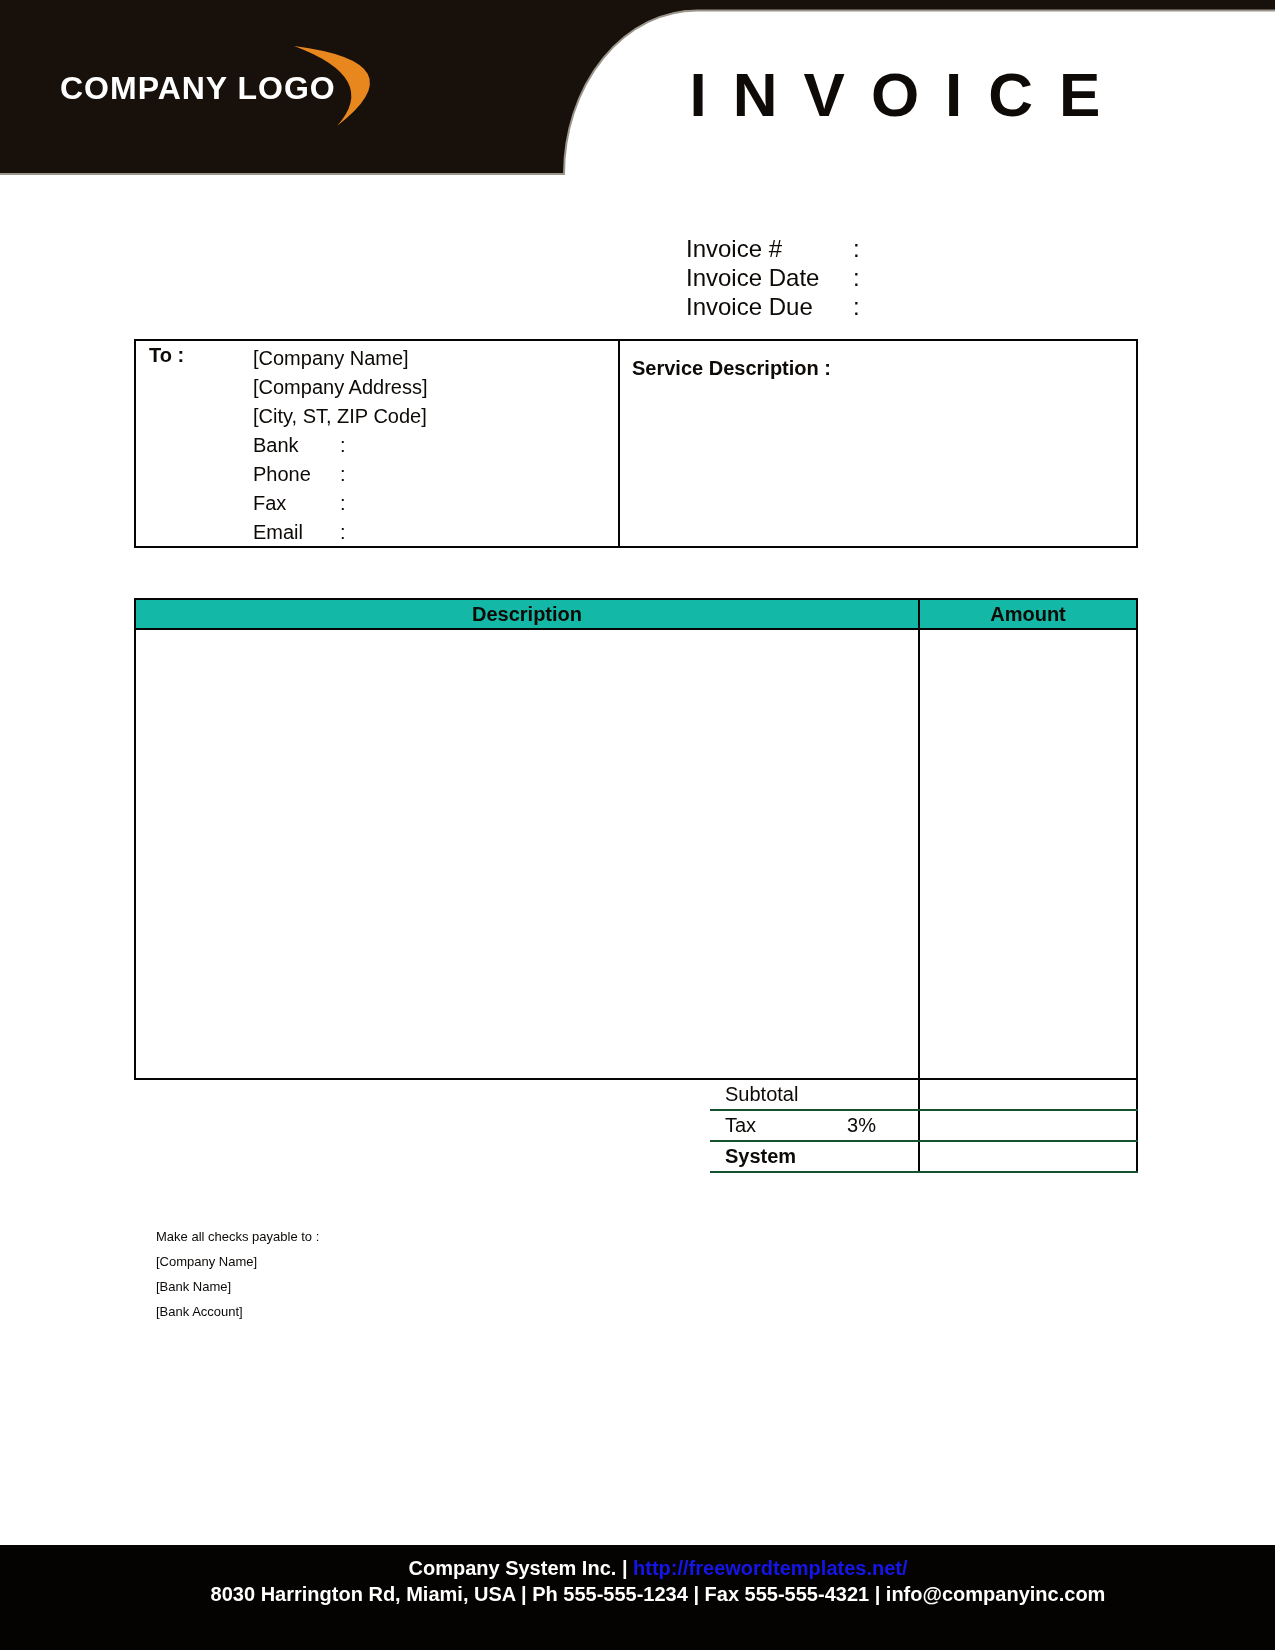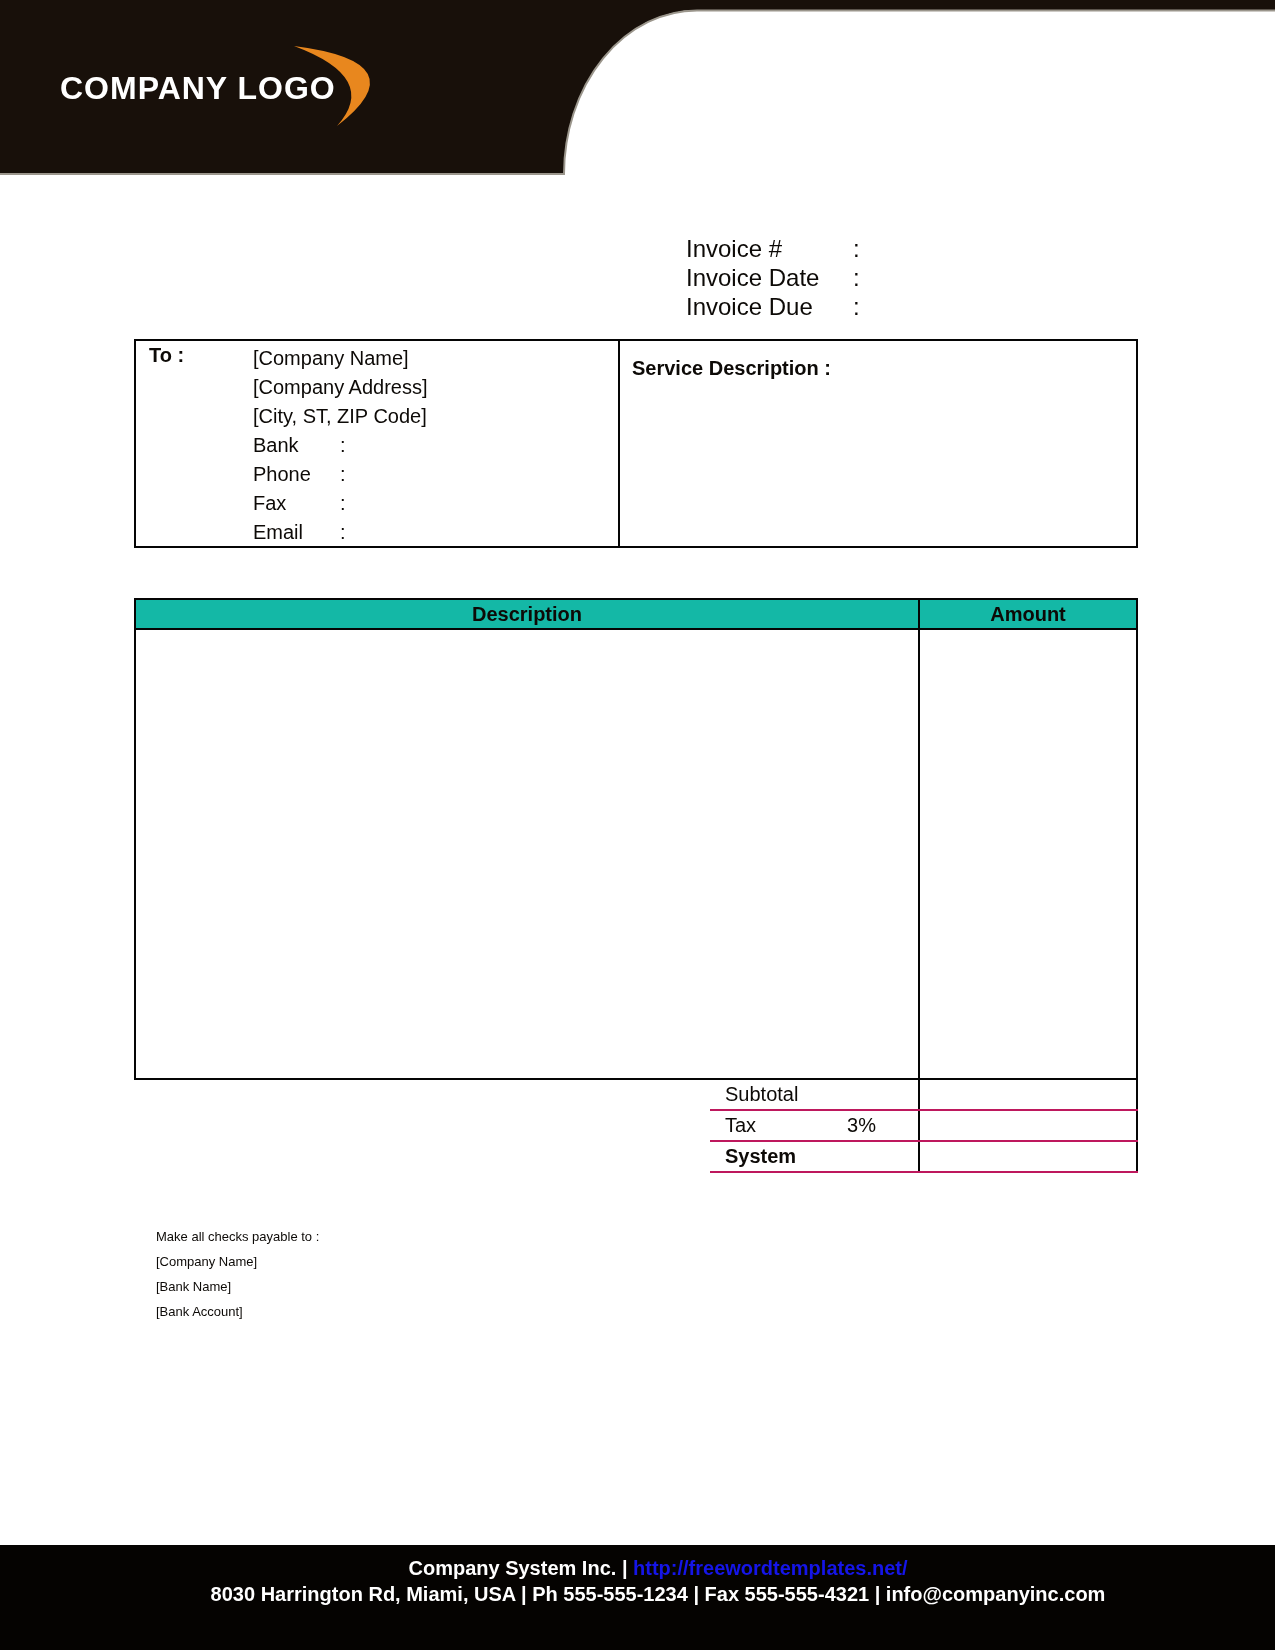--- a/index.html
+++ b/index.html
@@ -33,21 +33,21 @@
   .items-table{position:absolute;left:134px;top:598px;width:1004px;height:482px;
                border:2px solid #050505;box-sizing:border-box;display:flex;flex-direction:column;}
   .items-header{display:flex;height:28px;background:#14b8a6;border-bottom:2px solid #050505;
                 font-weight:700;font-size:20px;flex:none;}
   .items-body{flex:1;display:flex;}
   .col-desc{width:782px;display:flex;align-items:center;justify-content:center;}
   .col-amount{flex:1;border-left:2px solid #050505;display:flex;align-items:center;justify-content:center;}
 
   
   .summary{position:absolute;left:710px;top:1080px;width:428px;font-size:20px;}
-  .summary-row{display:flex;height:31px;border-bottom:2px solid #be185d;box-sizing:border-box;}
+  .summary-row{display:flex;height:31px;border-bottom:2px solid #14532d;box-sizing:border-box;}
   .sum-label{width:208px;padding-left:15px;display:flex;align-items:center;
              position:relative;box-sizing:border-box;}
   .sum-rate{position:absolute;right:42px;}
   .sum-amount{flex:1;border-left:2px solid #050505;border-right:2px solid #050505;}
   .summary-row.total .sum-label{font-weight:700;}
 
   
   .payable{position:absolute;left:156px;top:1224px;font-size:13px;line-height:25px;}
 
   
@@ -61,20 +61,21 @@
 
 <div class="page">
 
   <svg class="header-svg" width="1275" height="176" viewBox="0 0 1275 176">
     <path d="M0,0 L1275,0 L1275,175 L0,175 Z" fill="#18100a"></path>
     <path d="M564,175 A133,165 0 0 1 697,10 L1275,10 L1275,176 L564,176 Z" fill="#ffffff"></path>
     <path d="M294,46 Q420,62 337,126 Q380,78 294,46 Z" fill="#e8871e"></path>
     <path d="M0,174 L564,174 A133,164 0 0 1 697,10.5 L1275,10.5" fill="none" stroke="#9b968c" stroke-width="2"></path>
   </svg>
   <div class="logo-text">COMPANY LOGO</div>
+  <div class="invoice-title">INVOICE</div>
 
   <div class="meta-block">
     <div class="meta-row">
       <span class="meta-label">Invoice #</span><span class="meta-colon">:</span>
       <span></span>
     </div>
     <div class="meta-row">
       <span class="meta-label">Invoice Date</span><span class="meta-colon">:</span>
       <span></span>
     </div>

